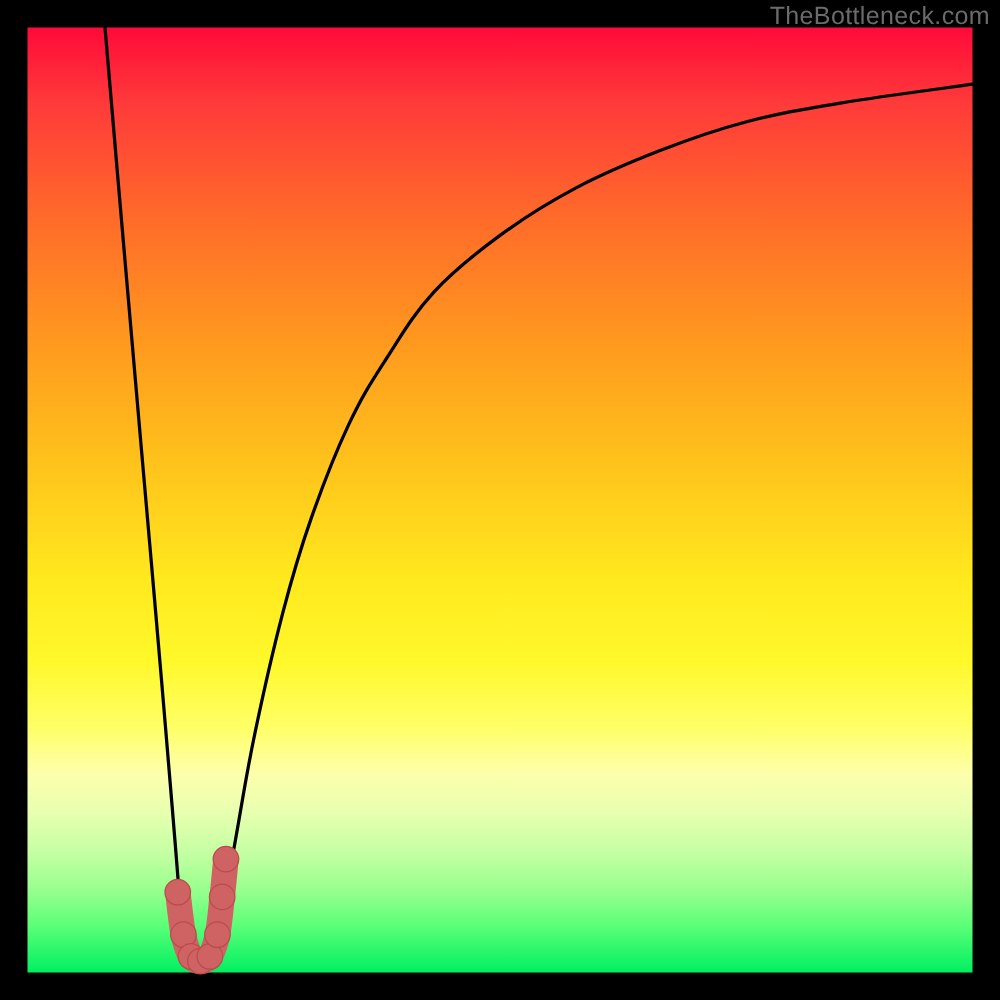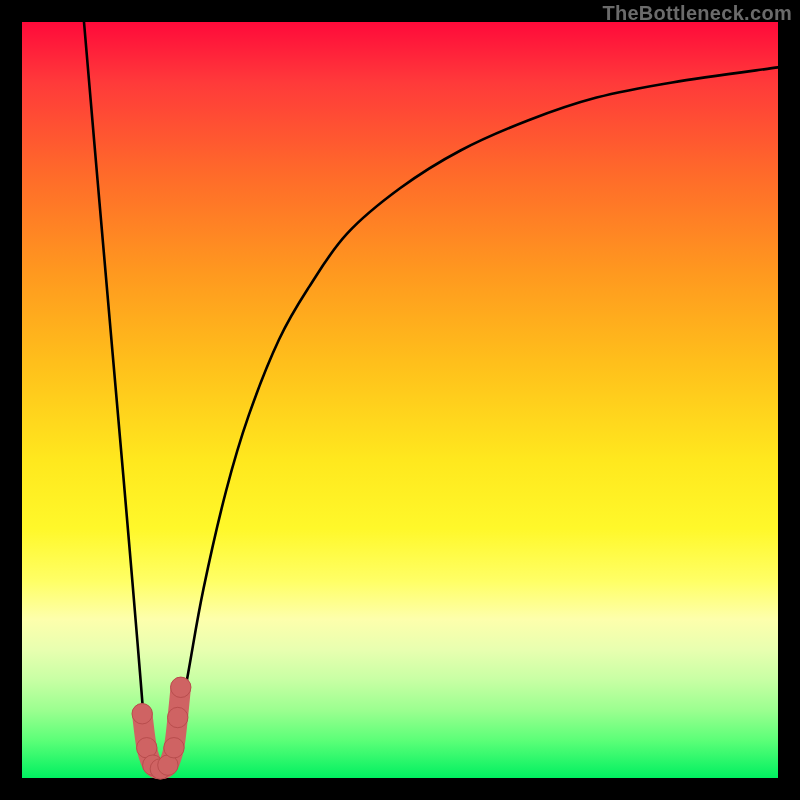--- a/index.html
+++ b/index.html
@@ -42,21 +42,21 @@
       #00f060 100%
     );
   }
   .watermark {
     position: absolute;
     top: 2px;
     right: 8px;
     color: #6b6b6b;
     font-size: 20px;
     letter-spacing: 0.3px;
-    font-weight: 700;
+    font-weight: 400;
     user-select: none;
   }
   svg.curves {
     position: absolute;
     left: 0;
     top: 0;
     width: 756px;
     height: 756px;
     overflow: visible;
   }

